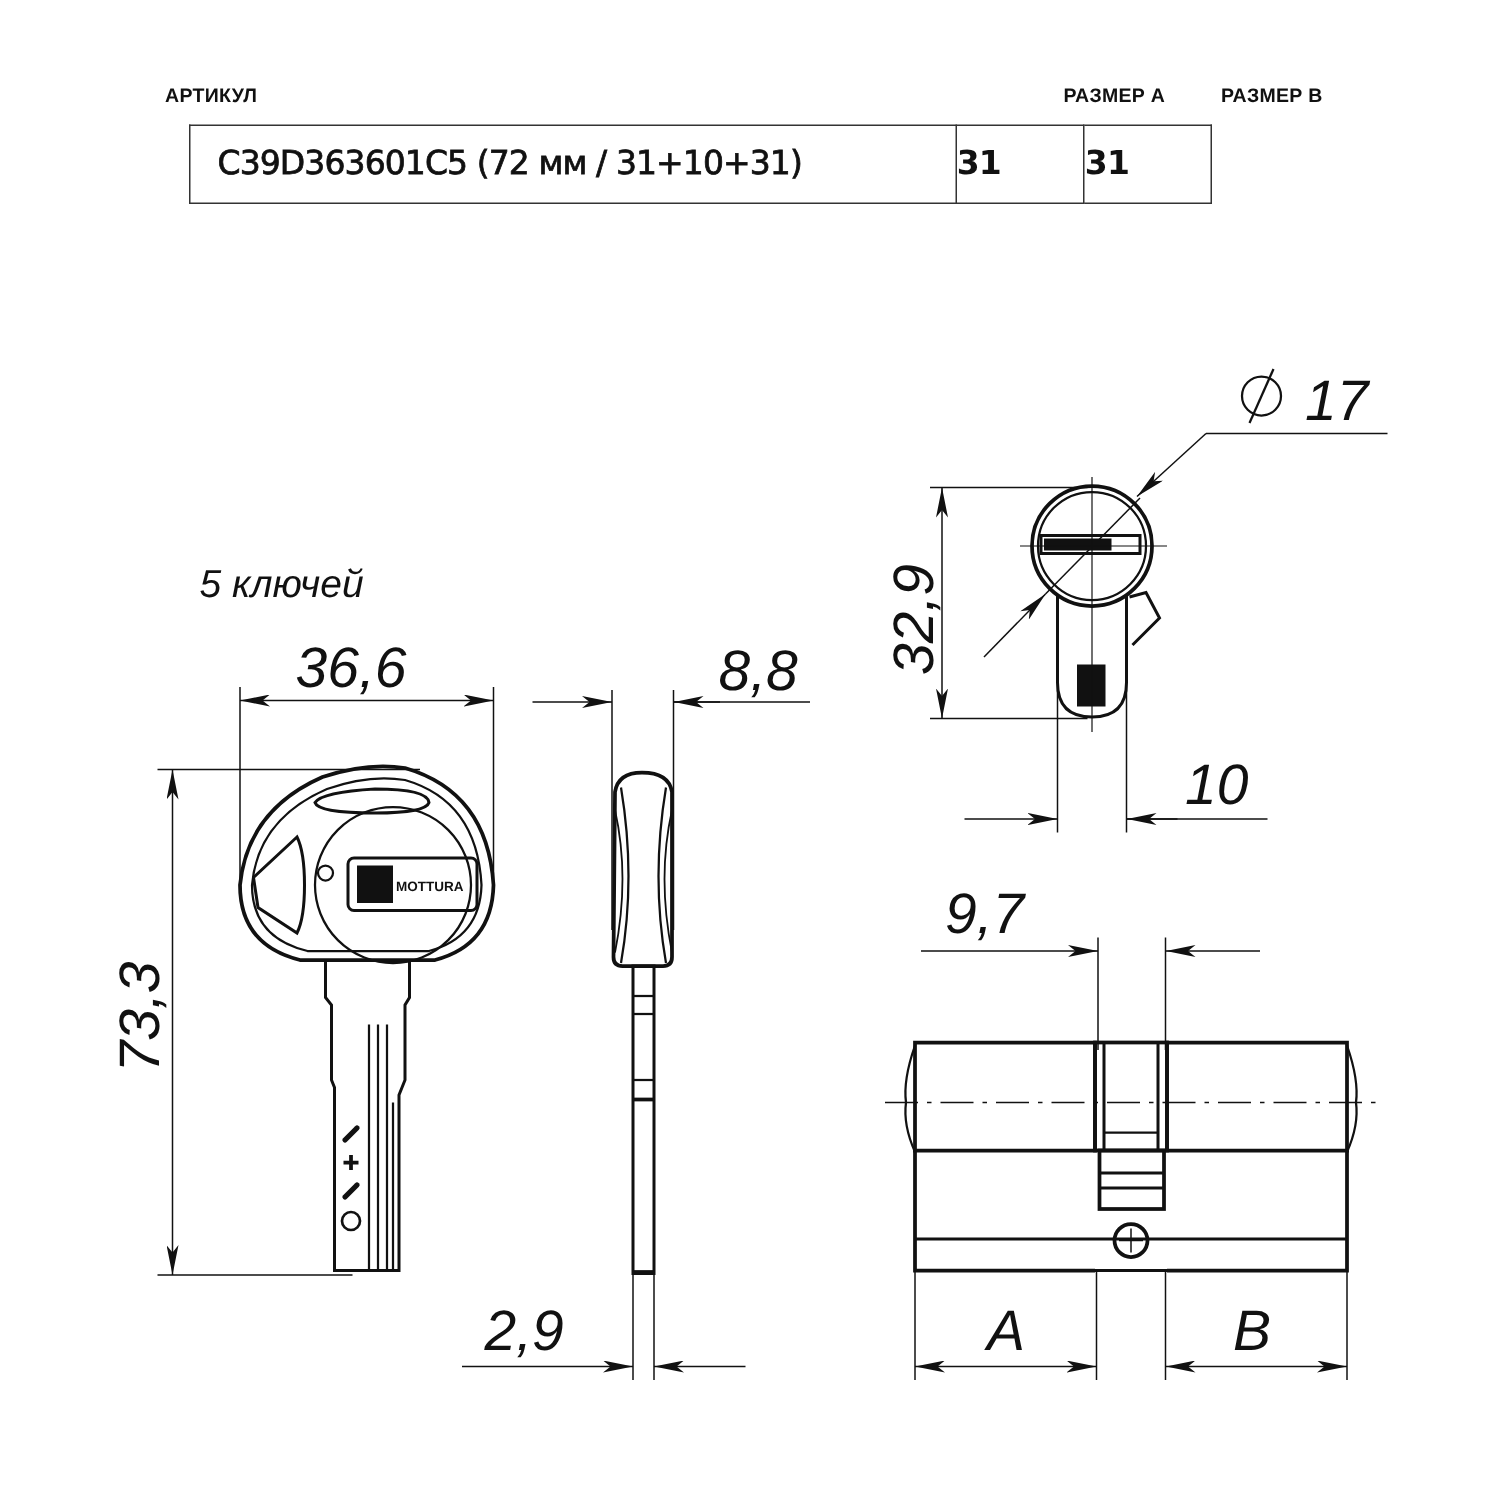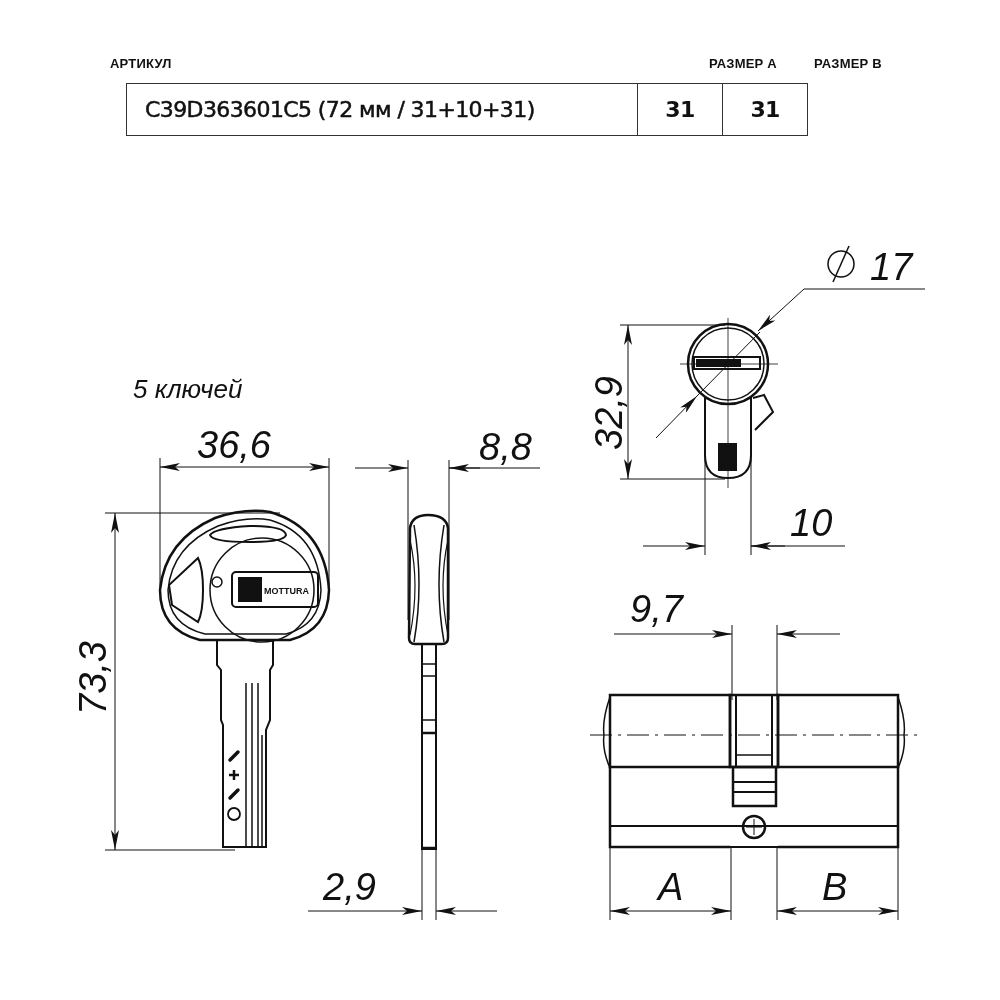--- a/index.html
+++ b/index.html
@@ -1,21 +1,21 @@
 <!DOCTYPE html>
 <html><head>
 <meta charset="utf-8">
 <style>
   html, body { margin:0; padding:0; background:#fff; }
   body { width:1000px; height:1000px; position:relative; overflow:hidden; font-family:"Liberation Sans", sans-serif; color:#111; }
   .hdr { position:absolute; top:56px; font-size:13px; font-weight:bold; letter-spacing:0.2px; }
   table.spec { position:absolute; left:82px; top:83px; width:682px; border-collapse:collapse;margin-left:44px; }
   table.spec td { border:1.5px solid #333; height:51px; font-size:22px; font-weight:bold; padding:0; font-family:"DejaVu Sans", sans-serif; letter-spacing:-0.6px; }
   table.spec td.art { padding-left:18px; font-weight:normal; font-family:"DejaVu Sans", sans-serif; -webkit-text-stroke:0.5px #111; }
-  table.spec td.num { text-align:center; }
+  table.spec td.num { }
   svg.drawing { position:absolute; left:0; top:0; }
   .dimtxt { font-family:"Liberation Sans", sans-serif; font-style:italic; font-size:38px; fill:#111; }
   .note { font-family:"Liberation Sans", sans-serif; font-style:italic; font-size:26px; fill:#111; }
 </style>
 </head>
 <body>
 
 <div class="hdr" style="left:82px;margin-left:28px;">АРТИКУЛ</div>
 <div class="hdr" style="left:709px;">РАЗМЕР А</div>
 <div class="hdr" style="left:814px;">РАЗМЕР В</div>

